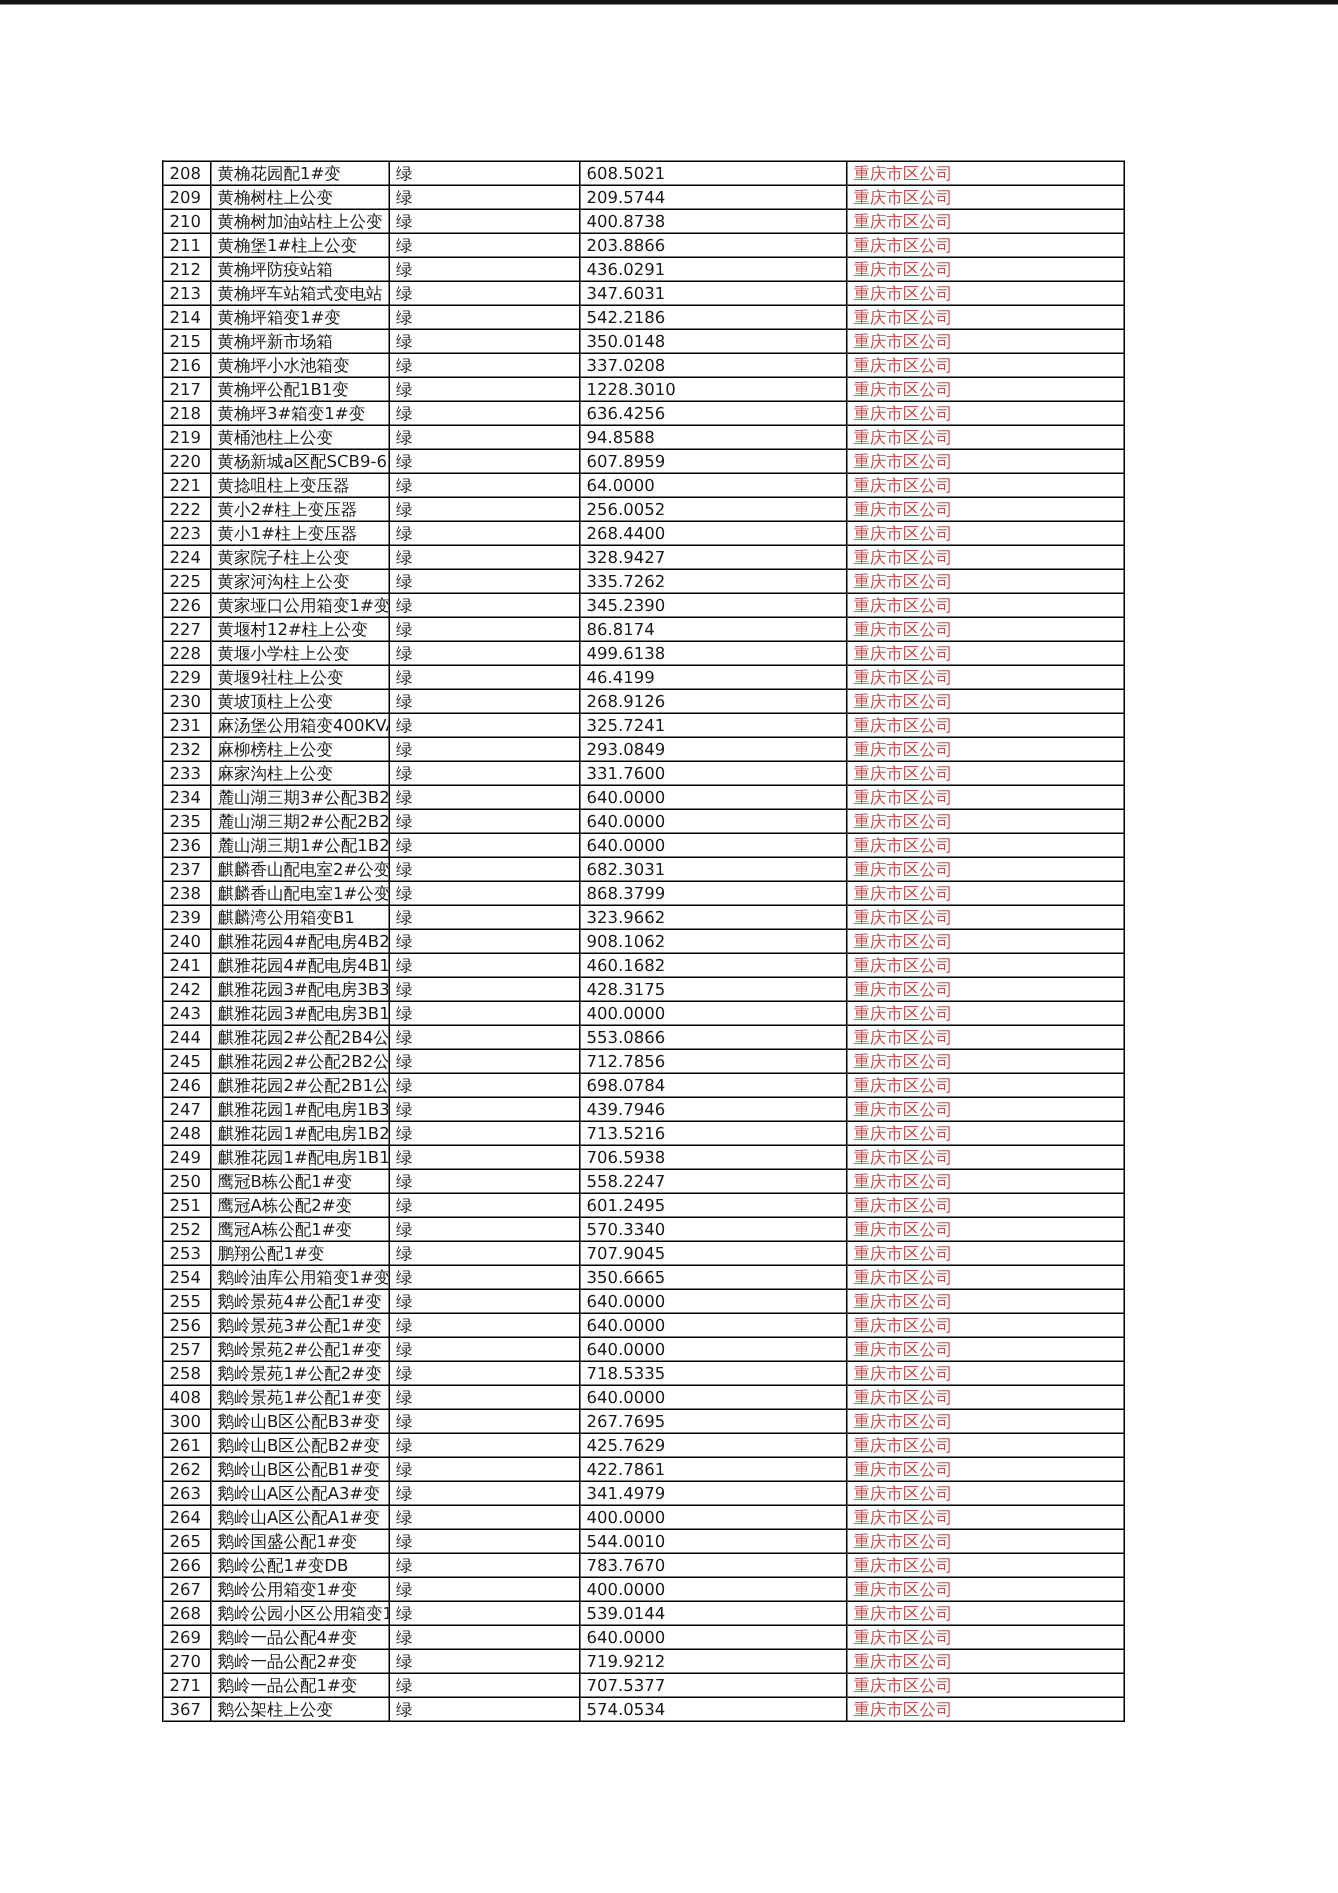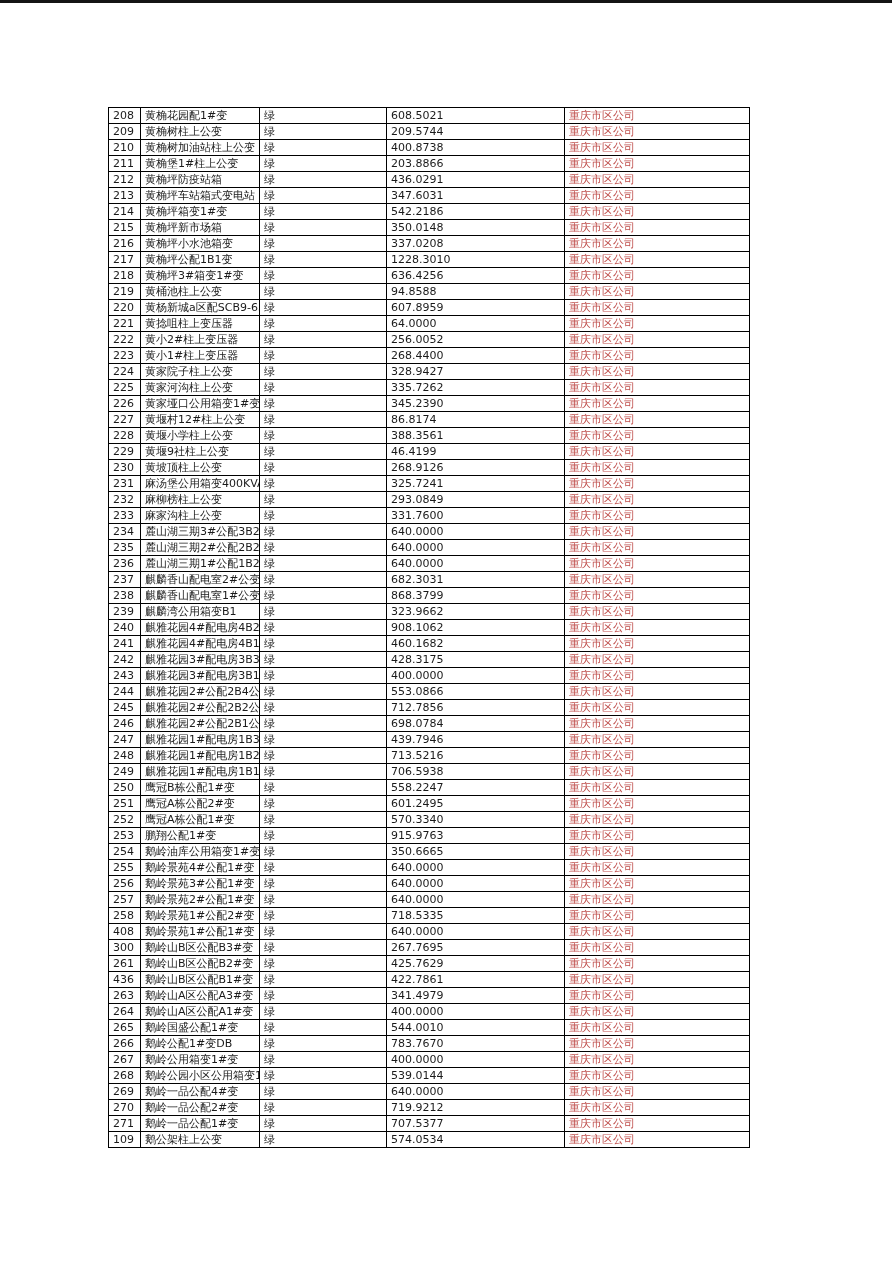--- a/index.html
+++ b/index.html
@@ -182,21 +182,21 @@
         <div class="cell c-no">227</div>
         <div class="cell c-name">黄堰村12#柱上公变</div>
         <div class="cell c-status">绿</div>
         <div class="cell c-value">86.8174</div>
         <div class="cell c-company">重庆市区公司</div>
       </div>
       <div class="sheet-row">
         <div class="cell c-no">228</div>
         <div class="cell c-name">黄堰小学柱上公变</div>
         <div class="cell c-status">绿</div>
-        <div class="cell c-value">388.3561</div>
+        <div class="cell c-value">499.6138</div>
         <div class="cell c-company">重庆市区公司</div>
       </div>
       <div class="sheet-row">
         <div class="cell c-no">229</div>
         <div class="cell c-name">黄堰9社柱上公变</div>
         <div class="cell c-status">绿</div>
         <div class="cell c-value">46.4199</div>
         <div class="cell c-company">重庆市区公司</div>
       </div>
       <div class="sheet-row">
@@ -357,21 +357,21 @@
         <div class="cell c-no">252</div>
         <div class="cell c-name">鹰冠A栋公配1#变</div>
         <div class="cell c-status">绿</div>
         <div class="cell c-value">570.3340</div>
         <div class="cell c-company">重庆市区公司</div>
       </div>
       <div class="sheet-row">
         <div class="cell c-no">253</div>
         <div class="cell c-name">鹏翔公配1#变</div>
         <div class="cell c-status">绿</div>
-        <div class="cell c-value">915.9763</div>
+        <div class="cell c-value">707.9045</div>
         <div class="cell c-company">重庆市区公司</div>
       </div>
       <div class="sheet-row">
         <div class="cell c-no">254</div>
         <div class="cell c-name">鹅岭油库公用箱变1#变</div>
         <div class="cell c-status">绿</div>
         <div class="cell c-value">350.6665</div>
         <div class="cell c-company">重庆市区公司</div>
       </div>
       <div class="sheet-row">
@@ -417,21 +417,21 @@
         <div class="cell c-company">重庆市区公司</div>
       </div>
       <div class="sheet-row">
         <div class="cell c-no">261</div>
         <div class="cell c-name">鹅岭山B区公配B2#变</div>
         <div class="cell c-status">绿</div>
         <div class="cell c-value">425.7629</div>
         <div class="cell c-company">重庆市区公司</div>
       </div>
       <div class="sheet-row">
-        <div class="cell c-no">436</div>
+        <div class="cell c-no">262</div>
         <div class="cell c-name">鹅岭山B区公配B1#变</div>
         <div class="cell c-status">绿</div>
         <div class="cell c-value">422.7861</div>
         <div class="cell c-company">重庆市区公司</div>
       </div>
       <div class="sheet-row">
         <div class="cell c-no">263</div>
         <div class="cell c-name">鹅岭山A区公配A3#变</div>
         <div class="cell c-status">绿</div>
         <div class="cell c-value">341.4979</div>
@@ -487,20 +487,20 @@
         <div class="cell c-company">重庆市区公司</div>
       </div>
       <div class="sheet-row">
         <div class="cell c-no">271</div>
         <div class="cell c-name">鹅岭一品公配1#变</div>
         <div class="cell c-status">绿</div>
         <div class="cell c-value">707.5377</div>
         <div class="cell c-company">重庆市区公司</div>
       </div>
       <div class="sheet-row">
-        <div class="cell c-no">109</div>
+        <div class="cell c-no">367</div>
         <div class="cell c-name">鹅公架柱上公变</div>
         <div class="cell c-status">绿</div>
         <div class="cell c-value">574.0534</div>
         <div class="cell c-company">重庆市区公司</div>
       </div>
     </div>
 </div>
 
 </body></html>

